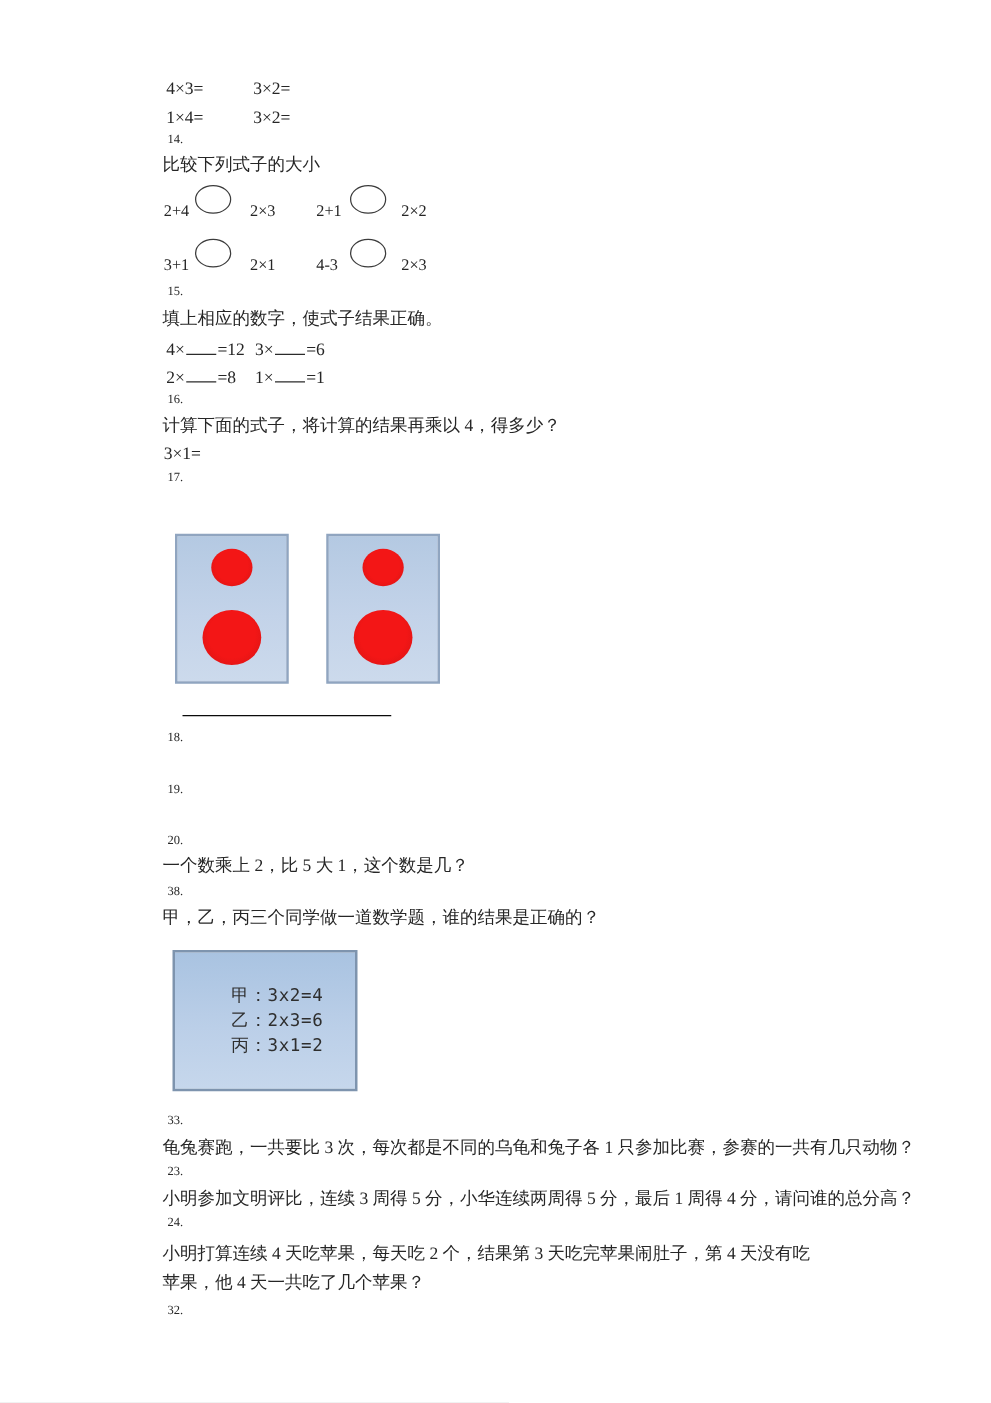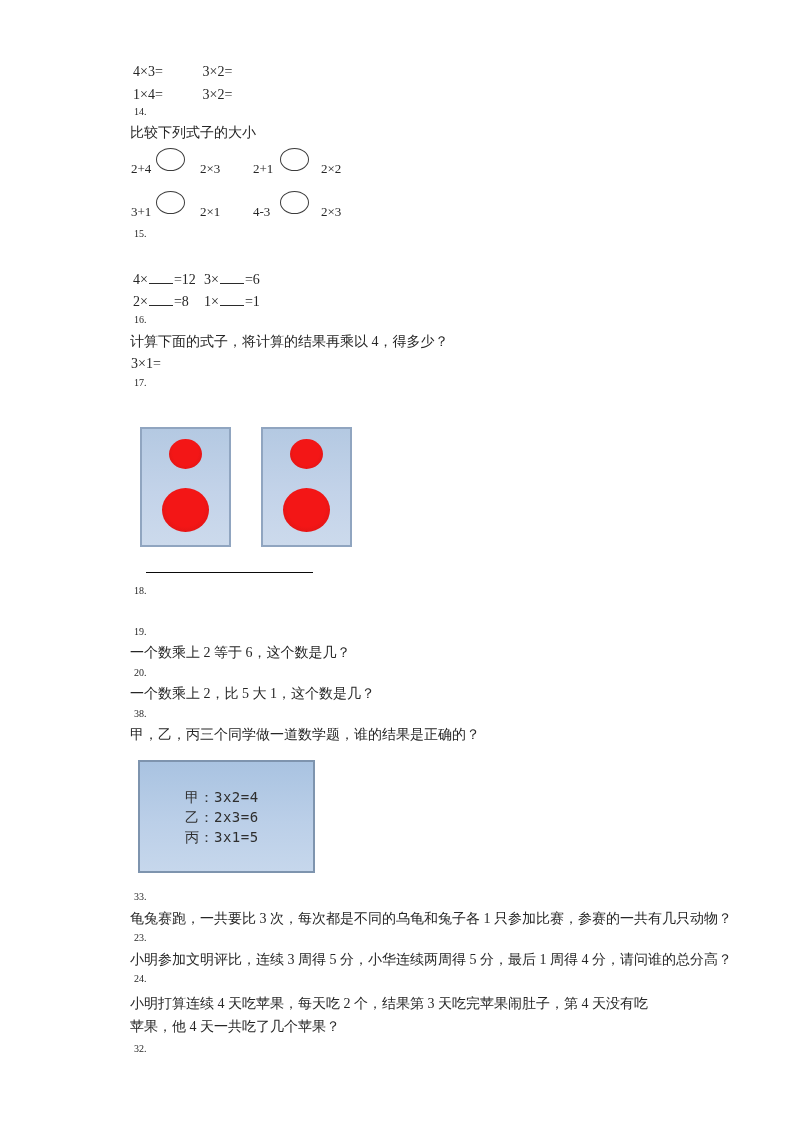--- a/index.html
+++ b/index.html
@@ -36,21 +36,21 @@
     position:absolute;left:50%;border-radius:50%;
     background:radial-gradient(circle at 50% 45%, #f31616 55%, #d31313 100%);
   }
   .dot-top{width:33px;height:30px;top:10px;margin-left:-17px;}
   .dot-bottom{width:47px;height:44px;top:59px;margin-left:-24px;}
   .answer-line{
     position:absolute;left:146px;top:572px;width:167px;height:0;
     border-top:1.6px solid #0a0a0a;
   }
   .answer-box{
-    position:absolute;left:138px;top:760px;width:177px;height:113px;
+    position:absolute;left:138px;top:760px;width:148px;height:113px;
     background:linear-gradient(180deg,#a9c3e1 0%,#bbcfe8 55%,#c6d7ec 100%);
     border:2px solid #7e94ae;box-sizing:border-box;
   }
   .box-line{
     position:relative;margin-left:45px;margin-top:0;
     font-family:"DejaVu Sans Mono","Liberation Mono",monospace;
     font-size:14px;line-height:20px;color:#2e2e2e;letter-spacing:0.5px;
   }
   .box-line:first-child{margin-top:25px;}
   .wrapline{white-space:normal;width:528px;line-height:23px;}
@@ -83,20 +83,21 @@
   <div class="group">
     <span class="cmp-item" style="left:131px;top:204px">3+1</span>
     <span class="cmp-circle" style="left:156px;top:191px"></span>
     <span class="cmp-item" style="left:200px;top:204px">2×1</span>
     <span class="cmp-item" style="left:253px;top:204px">4-3</span>
     <span class="cmp-circle" style="left:280px;top:191px"></span>
     <span class="cmp-item" style="left:321px;top:204px">2×3</span>
   </div>
 
   <div class="qnum" style="left:134px;top:228px">15.</div>
+  <div class="line" style="left:130px;top:247px">填上相应的数字，使式子结果正确。</div>
   <div class="group">
     <span class="eq15" style="left:133px;top:270px"><span>4×</span><span class="blank"></span><span>=12</span></span>
     <span class="eq15" style="left:204px;top:270px"><span>3×</span><span class="blank"></span><span>=6</span></span>
   </div>
   <div class="group">
     <span class="eq15" style="left:133px;top:292px"><span>2×</span><span class="blank"></span><span>=8</span></span>
     <span class="eq15" style="left:204px;top:292px"><span>1×</span><span class="blank"></span><span>=1</span></span>
   </div>
 
   <div class="qnum" style="left:134px;top:314px">16.</div>
@@ -112,32 +113,31 @@
   <div class="card" style="left:261px">
     <div class="dot dot-top"></div>
     <div class="dot dot-bottom"></div>
   </div>
 
   <div class="answer-line"></div>
 
   <div class="qnum" style="left:134px;top:585px">18.</div>
 
   <div class="qnum" style="left:134px;top:626px">19.</div>
-  <div class="line" style="left:130px;top:644px">一个数乘上 2 等于 6，这个数是几？</div>
 
   <div class="qnum" style="left:134px;top:667px">20.</div>
   <div class="line" style="left:130px;top:685px">一个数乘上 2，比 5 大 1，这个数是几？</div>
 
   <div class="qnum" style="left:134px;top:708px">38.</div>
   <div class="line" style="left:130px;top:726px">甲，乙，丙三个同学做一道数学题，谁的结果是正确的？</div>
 
   <div class="answer-box">
     <div class="box-line">甲：3x2=4</div>
     <div class="box-line">乙：2x3=6</div>
-    <div class="box-line">丙：3x1=5</div>
+    <div class="box-line">丙：3x1=2</div>
   </div>
 
   <div class="qnum" style="left:134px;top:891px">33.</div>
   <div class="line" style="left:130px;top:910px">龟兔赛跑，一共要比 3 次，每次都是不同的乌龟和兔子各 1 只参加比赛，参赛的一共有几只动物？</div>
 
   <div class="qnum" style="left:134px;top:932px">23.</div>
   <div class="line" style="left:130px;top:951px">小明参加文明评比，连续 3 周得 5 分，小华连续两周得 5 分，最后 1 周得 4 分，请问谁的总分高？</div>
 
   <div class="qnum" style="left:134px;top:973px">24.</div>
   <div class="line wrapline" style="left:130px;top:992px">小明打算连续 4 天吃苹果，每天吃 2 个，结果第 3 天吃完苹果闹肚子，第 4 天没有吃苹果，他 4 天一共吃了几个苹果？</div>

